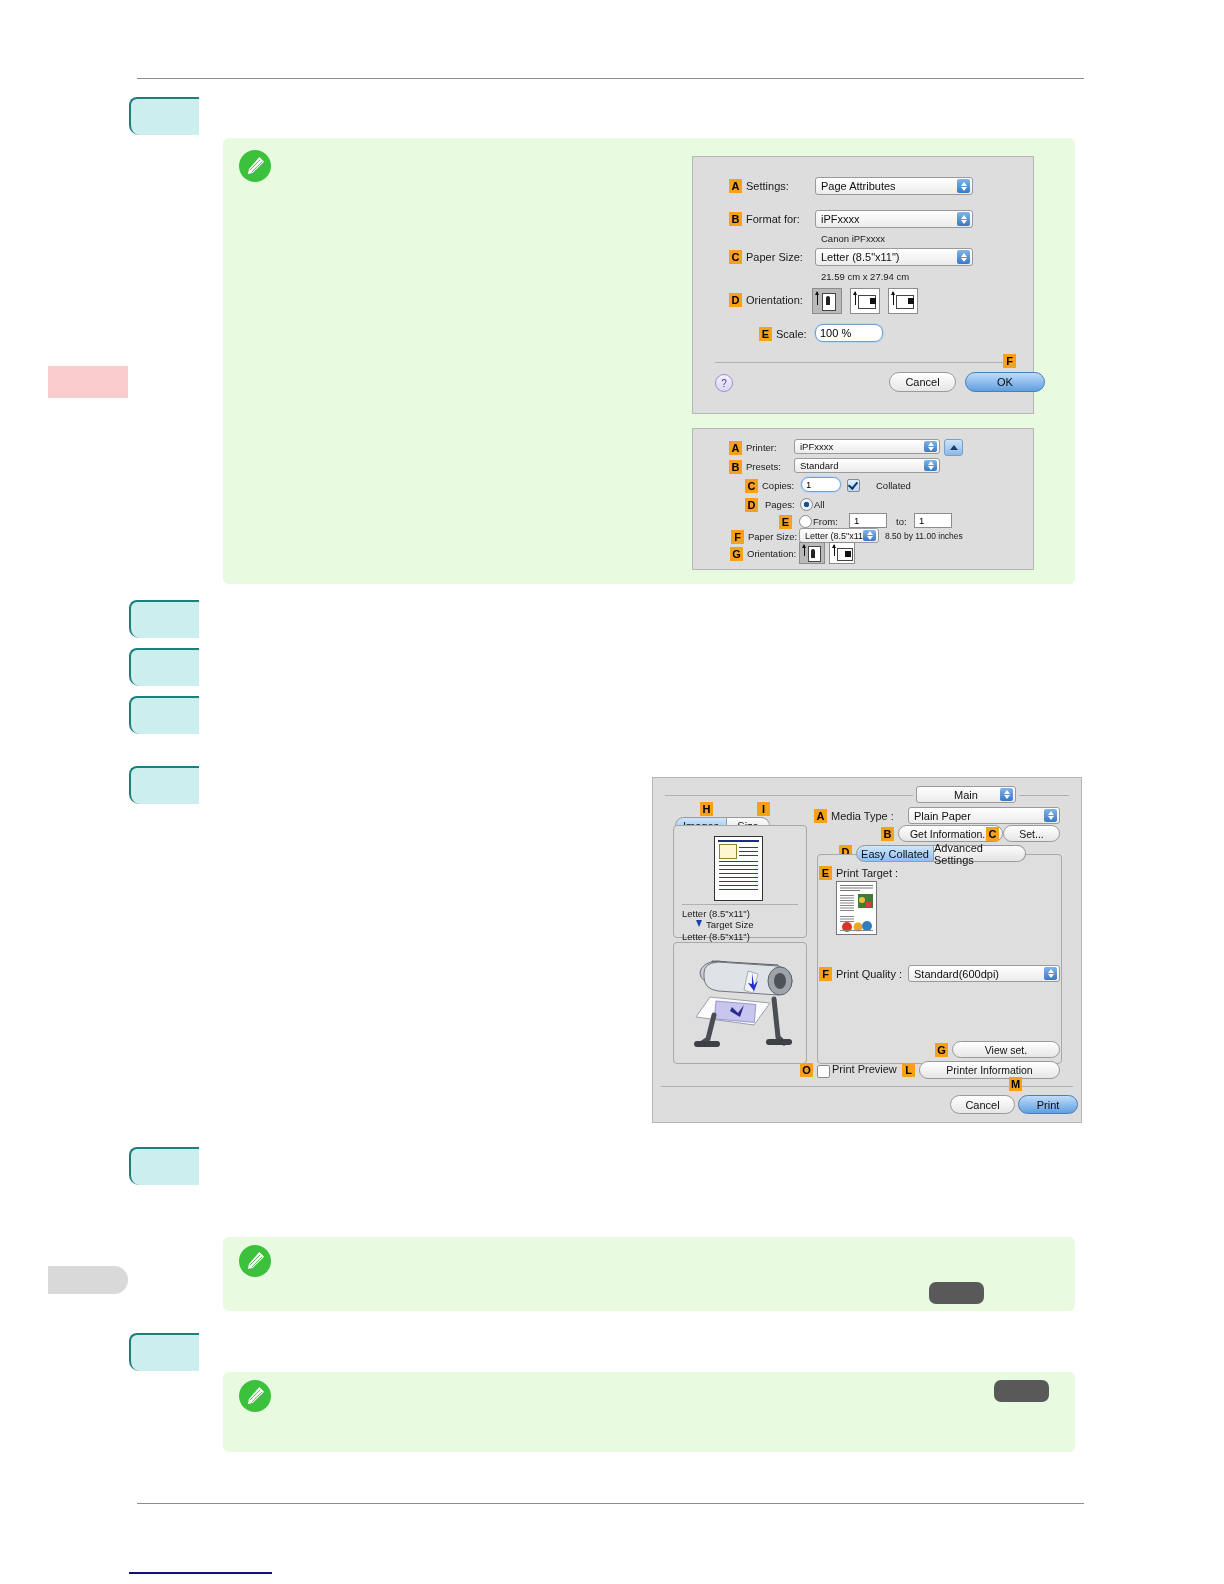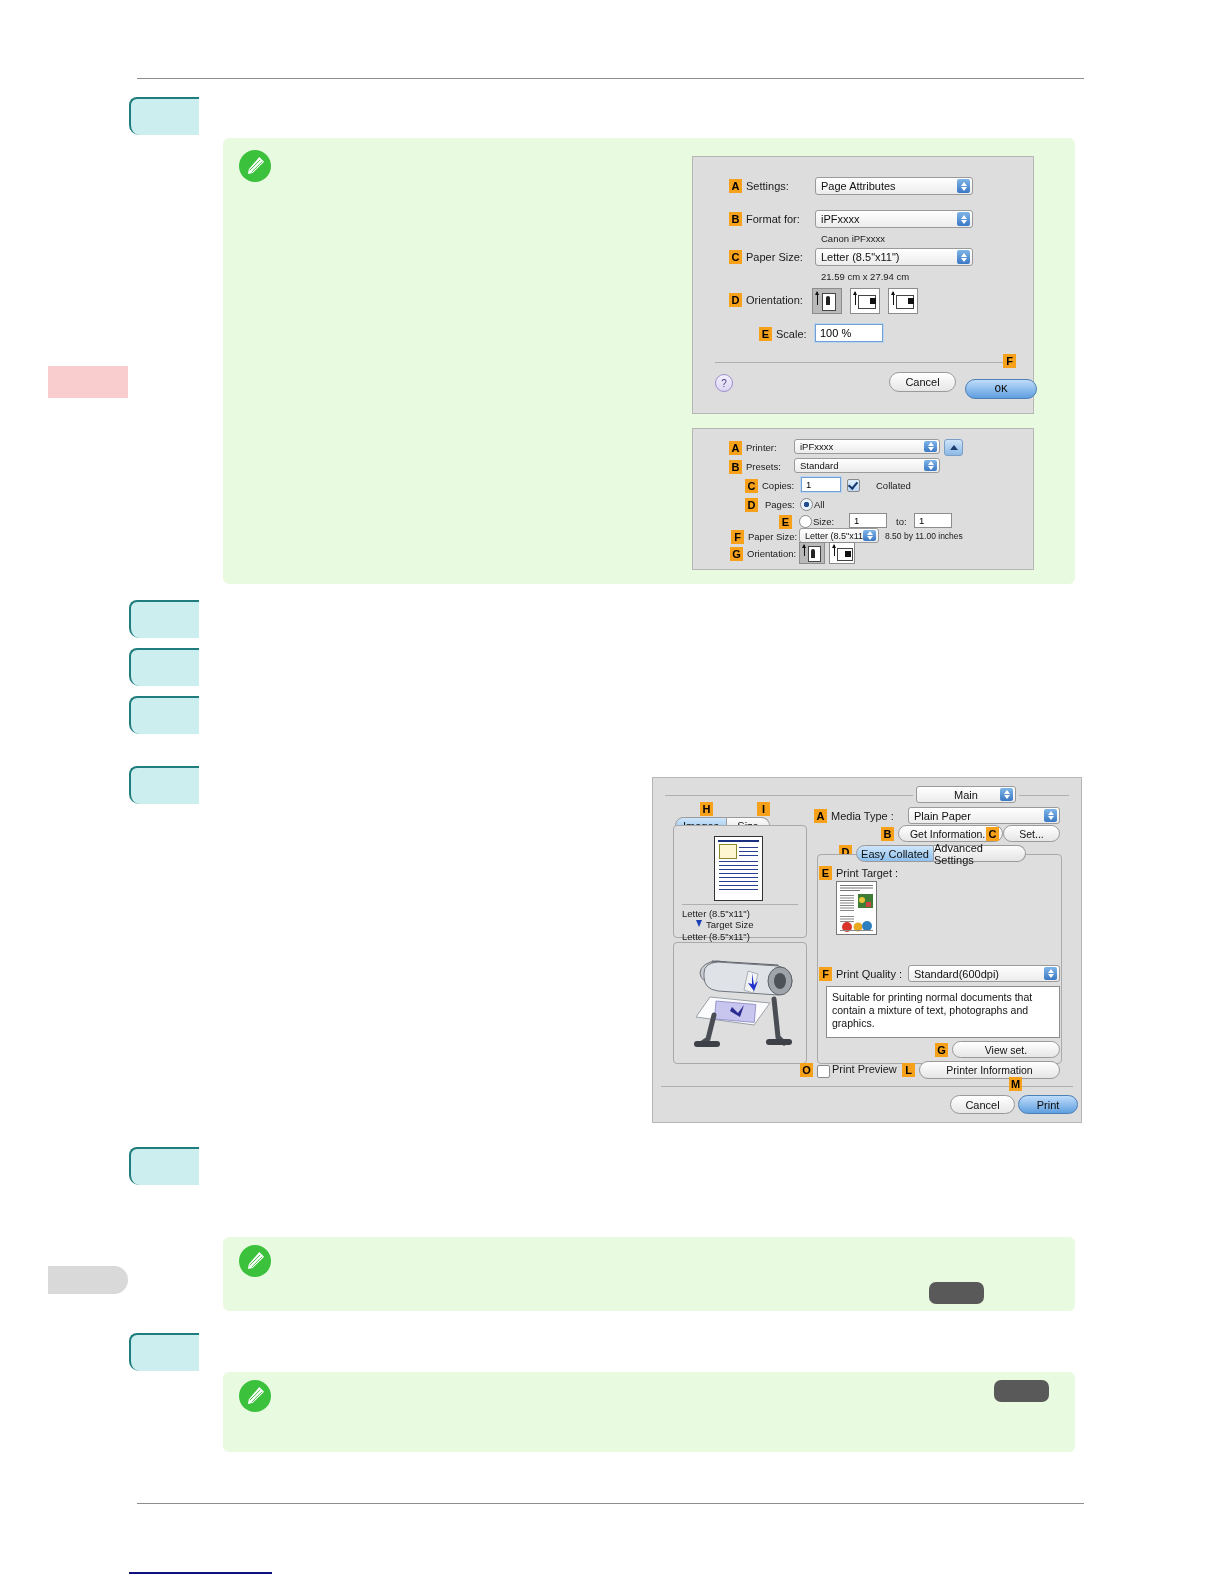--- a/index.html
+++ b/index.html
@@ -43,21 +43,21 @@
          background:linear-gradient(#7fb5e8,#3b78c4);border-radius:2px;
          display:flex;flex-direction:column;align-items:center;justify-content:center;}
   .popup .arrows i{display:block;width:0;height:0;border-left:3px solid transparent;
          border-right:3px solid transparent;}
   .popup .arrows i.up{border-bottom:4px solid #fff;margin-bottom:1px;}
   .popup .arrows i.dn{border-top:4px solid #fff;}
 
   
   .field{position:absolute;background:#fff;border:1px solid #8c8c8c;
          font-size:11px;display:flex;align-items:center;padding-left:4px;box-sizing:border-box;}
-  .field.focus{border-color:#6f9fd4;box-shadow:0 0 0 1px #bcd4ee;}
+  .field.focus{border-color:#6f9fd4;box-shadow:0 0 0 1px #bcd4ee;border-radius:8px;}
 
   
   .btn{position:absolute;border-radius:11px;border:1px solid #9a9a9a;
        background:linear-gradient(#ffffff,#e6e6e6);font-size:11px;
        display:flex;align-items:center;justify-content:center;color:#111;box-sizing:border-box;}
   .btn.primary{background:linear-gradient(#bfdcfa,#5f9fe0);border-color:#4c7fb5;color:#0a0a0a;}
 
   
   .orient{position:absolute;width:30px;height:26px;border:1px solid #8c8c8c;
           background:#fff;box-sizing:border-box;}
@@ -205,21 +205,21 @@
 
     <div class="sep" style="left:22px;top:205px;width:296px;"></div>
 
     <div style="position:absolute;left:22px;top:217px;width:16px;height:16px;border-radius:50%;
                 border:1px solid #9f8fd0;background:linear-gradient(#f3f0fb,#ddd6f2);
                 font-size:10px;display:flex;align-items:center;justify-content:center;color:#4a3e87;">?</div>
 
     <div class="btn" style="left:196px;top:215px;width:67px;height:20px;">Cancel</div>
 
     <div class="key" style="left:310px;top:197px;">F</div>
-    <div class="btn primary" style="left:272px;top:222px;width:72px;height:20px;font-family:Liberation Mono, monospace;">OK</div>
+    <div class="btn primary" style="left:272px;top:215px;width:80px;height:20px;">OK</div>
   </div>
 
   <div class="dlg" style="left:692px;top:428px;width:340px;height:140px;">
 
     <div class="key" style="left:36px;top:12px;">A</div>
     <div class="lbl small" style="left:53px;top:13px;">Printer:</div>
     <div class="popup" style="left:101px;top:10px;width:146px;height:15px;font-size:9.5px;">
       <span>iPFxxxx</span>
       <span class="arrows">
           <i class="up"></i>
@@ -249,21 +249,21 @@
     <div class="cbox on" style="left:154px;top:50px;"></div>
     <div class="lbl small" style="left:183px;top:51px;">Collated</div>
 
     <div class="key" style="left:52px;top:69px;">D</div>
     <div class="lbl small" style="left:72px;top:70px;">Pages:</div>
     <div class="radio on" style="left:107px;top:69px;"></div>
     <div class="lbl small" style="left:121px;top:70px;">All</div>
 
     <div class="key" style="left:86px;top:86px;">E</div>
     <div class="radio" style="left:106px;top:86px;"></div>
-    <div class="lbl small" style="left:120px;top:87px;">Size:</div>
+    <div class="lbl small" style="left:120px;top:87px;">From:</div>
     <div class="field" style="left:156px;top:84px;width:38px;height:15px;font-size:9.5px;">
       <span>1</span>
     </div>
     <div class="lbl small" style="left:203px;top:87px;">to:</div>
     <div class="field" style="left:221px;top:84px;width:38px;height:15px;font-size:9.5px;">
       <span>1</span>
     </div>
 
     <div class="key" style="left:38px;top:101px;">F</div>
     <div class="lbl small" style="left:55px;top:102px;">Paper Size:</div>
@@ -413,21 +413,20 @@
     <div class="key" style="left:166px;top:189px;">F</div>
     <div class="lbl" style="left:183px;top:190px;">Print Quality :</div>
     <div class="popup" style="left:255px;top:187px;width:152px;height:17px;">
       <span>Standard(600dpi)</span>
       <span class="arrows">
           <i class="up"></i>
           <i class="dn"></i>
         </span>
     </div>
 
-    <div class="descbox" style="left:173px;top:208px;width:234px;height:52px;">Suitable for printing normal documents that contain a mixture of text, photographs and graphics.</div>
 
     <div class="key" style="left:282px;top:265px;">G</div>
     <div class="btn" style="left:299px;top:263px;width:108px;height:17px;font-size:10.5px;">View set.</div>
 
     <div class="key" style="left:147px;top:285px;">O</div>
     <div class="cbox" style="left:164px;top:287px;"></div>
     <div class="lbl" style="left:179px;top:285px;">Print Preview</div>
     <div class="key" style="left:249px;top:285px;">L</div>
     <div class="btn" style="left:266px;top:283px;width:141px;height:18px;font-size:10.5px;">Printer Information</div>
 

